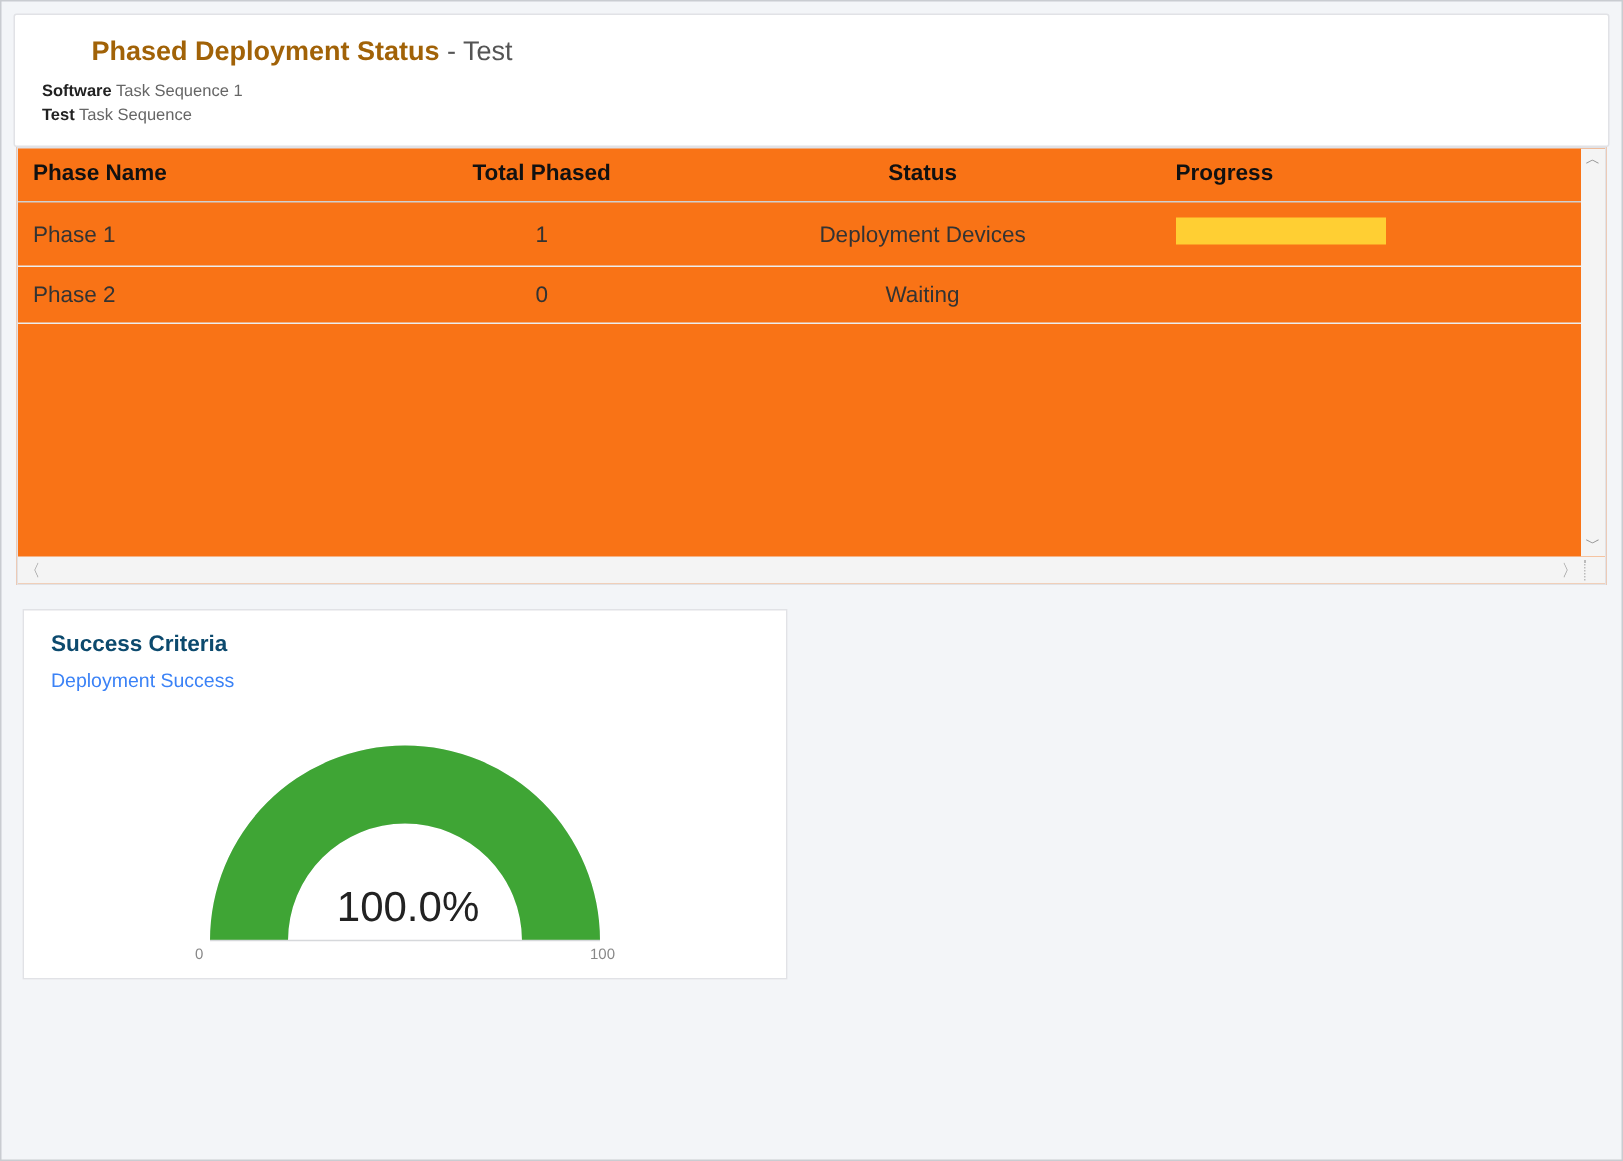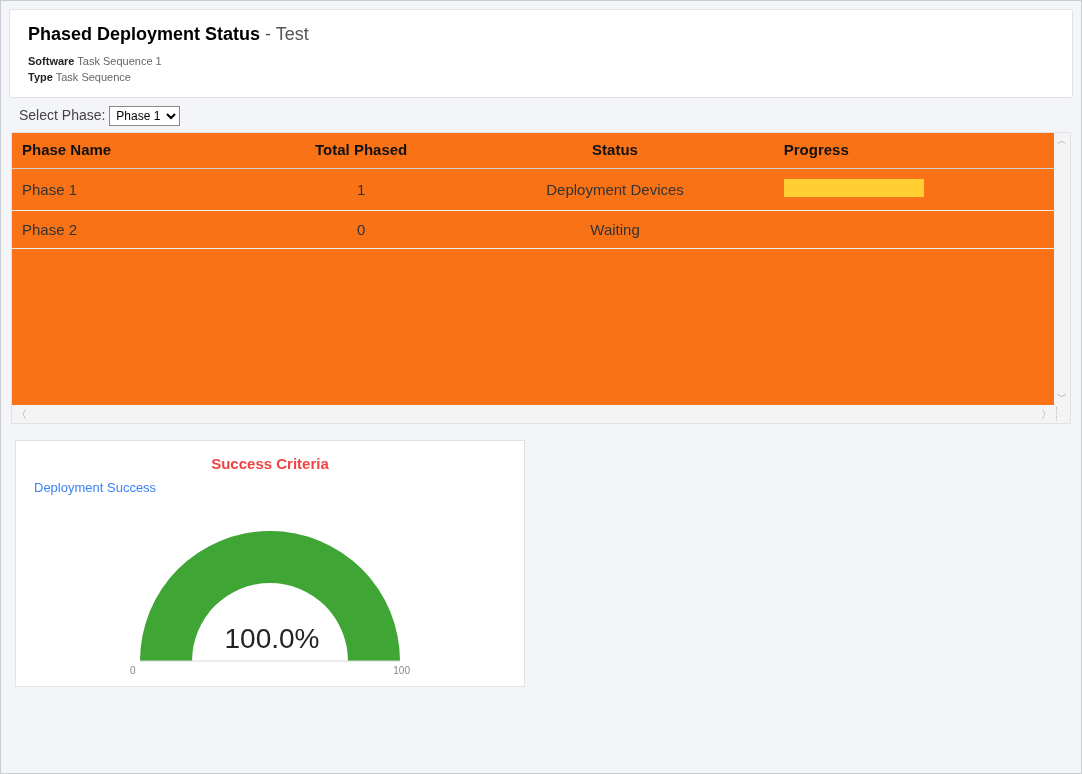--- a/index.html
+++ b/index.html
@@ -23,21 +23,22 @@
     padding: 14px 18px 10px 18px;
   }
   .title-row {
     font-size: 18px;
     font-weight: 400;
     color: #555;
     margin-bottom: 10px;
   }
   .title-row .bold {
     font-weight: 700;
-    color: #000000;
+    color: #a16207;
+    margin-left: 33px;
   }
   .meta-row {
     font-size: 11px;
     margin: 4px 0;
     color: #666;
   }
   .meta-row .meta-label {
     font-weight: 700;
     color: #222;
   }
@@ -136,23 +137,22 @@
   .criteria-panel {
     margin: 16px 0 0 6px;
     width: 510px;
     background: #fff;
     border: 1px solid #e1e2e6;
     padding: 14px 18px 6px 18px;
   }
   .criteria-title {
     font-size: 15px;
     font-weight: 700;
-    color: #ef4444;
+    color: #0c4a6e;
     margin-bottom: 8px;
-    text-align: center;
   }
   .criteria-sub {
     font-size: 13px;
     color: #3b82f6;
     margin-bottom: 6px;
   }
   .criteria-goal {
     font-size: 11px;
     color: #666;
     margin-bottom: 4px;
@@ -187,29 +187,25 @@
 
   <div class="header-panel">
     <div class="title-row">
       <span class="bold">Phased Deployment Status</span><span> - Test</span>
     </div>
     <div class="meta-row">
       <span class="meta-label">Software</span>
       <span>Task Sequence 1</span>
     </div>
     <div class="meta-row">
-      <span class="meta-label">Type</span>
+      <span class="meta-label">Test</span>
       <span>Task Sequence</span>
     </div>
   </div>
 
-  <div class="select-row">
-    <span>Select Phase:</span>
-    <select id="phase-select"><option>Phase 1</option><option>Phase 2</option></select>
-  </div>
 
   <div class="table-area">
     <div class="table-scroll">
       <table>
         <thead>
           <tr>
             <th class="col-phase">Phase Name</th>
             <th class="col-devices">Total Phased</th>
             <th class="col-status">Status</th>
             <th class="col-progress">Progress</th>

